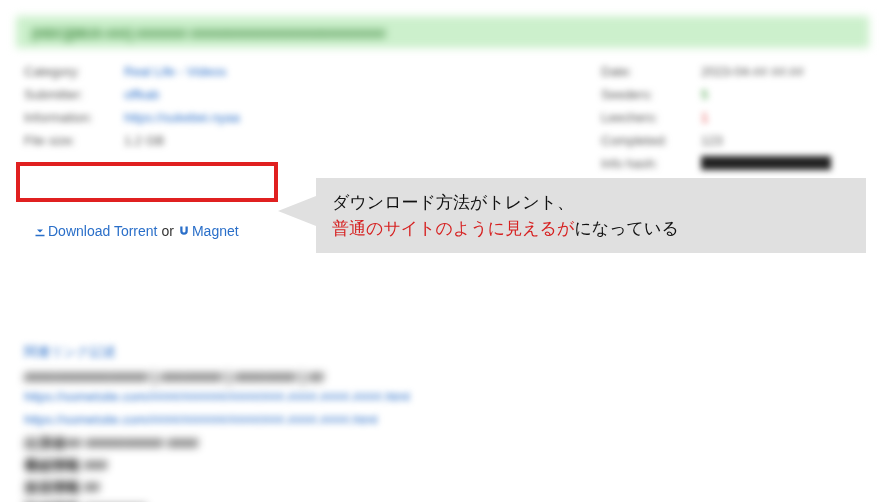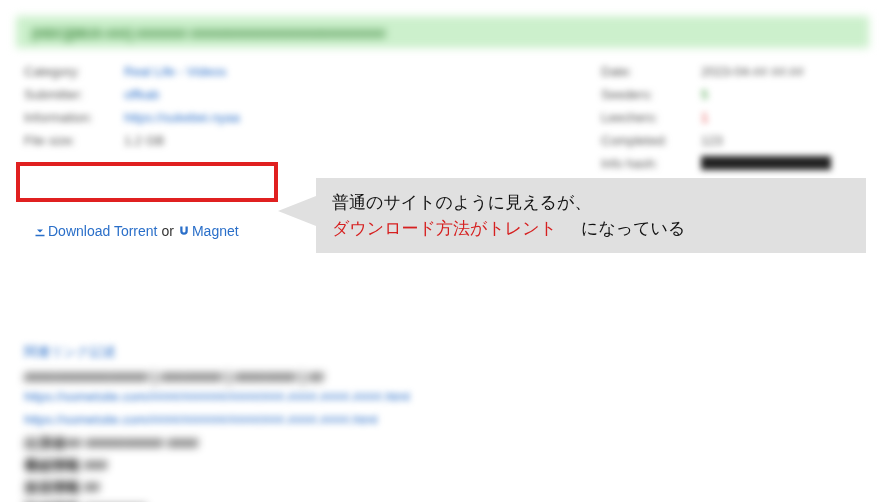--- a/index.html
+++ b/index.html
@@ -21,21 +21,21 @@
     
     .download-section { margin: 10px 24px; padding: 6px 10px; display: inline-flex; align-items: center; }
     .highlight-box { position: absolute; border: 4px solid #e02020; top: 162px; left: 16px; width: 262px; height: 40px; pointer-events: none; }
     .dl-link { color: #2a6fc9; font-size: 14px; text-decoration: none; }
     .or-text { color: #333; font-size: 14px; margin: 8px 4px; }
     .icon-sm { width: 12px; height: 12px; display: inline-block; vertical-align: -1px; margin-right: 2px; }
     
     .annotation { position: absolute; top: 178px; left: 316px; width: 550px; min-height: 66px; background: #e0e0e0; padding: 12px 16px; font-size: 17px; line-height: 1.5; }
     .annotation-line1 { color: #111; }
     .annotation-highlight { color: #d62020; font-weight: 500; }
-    .annotation-tail { color: #111; margin-left: 24px; }
+    .annotation-tail { color: #111; }
     .arrow-tri { position: absolute; top: 196px; left: 278px; width: 0; height: 0; border-top: 15px solid transparent; border-bottom: 15px solid transparent; border-right: 38px solid #e0e0e0; }
     
     .content { padding: 0 24px; margin-top: 80px; }
     .content-link { color: #2a6fc9; font-size: 13px; filter: blur(3px); margin-bottom: 8px; display: block; }
     .blur-big { filter: blur(4px); color: #111; font-size: 14px; margin-bottom: 4px; font-weight: bold; }
   </style>
 </head>
 <body>
 
 
@@ -98,23 +98,23 @@
     <svg class="icon-sm" viewBox="0 0 16 16">
         <path fill="#2a6fc9" d="M3 2h3v6a2 2 0 004 0V2h3v6a5 5 0 01-10 0V2z"></path>
       </svg><span>Magnet</span>
   </a>
 </div>
 
 <div class="highlight-box"></div>
 
 <div class="arrow-tri"></div>
 <div class="annotation">
-  <div class="annotation-line1">普通のサイトのように見えるが、</div>
+  <div class="annotation-line1">ダウンロード方法がトレント、</div>
   <div>
-    <span class="annotation-highlight">ダウンロード方法がトレント</span><span class="annotation-tail">になっている</span>
+    <span class="annotation-highlight">普通のサイトのように見えるが</span><span class="annotation-tail">になっている</span>
   </div>
 </div>
 
 <div class="content">
   <a class="content-link">関連リンク記述</a>
   <div class="blur-big">################ | ######## | ######## | ##</div>
   <a class="content-link">https://sometsite.com/####/######/####/###.####.####.####.html</a>
   <a class="content-link">https://sometsite.com/####/######/####/###.####.####.html</a>
   <div class="blur-big">出演者## ########## ####</div>
   <div class="blur-big">番組情報 ###</div>

